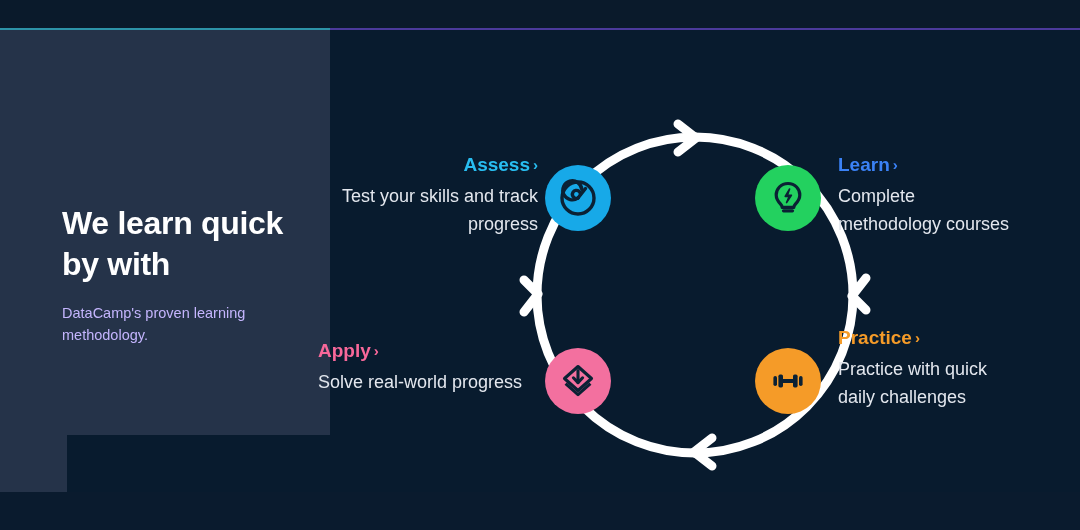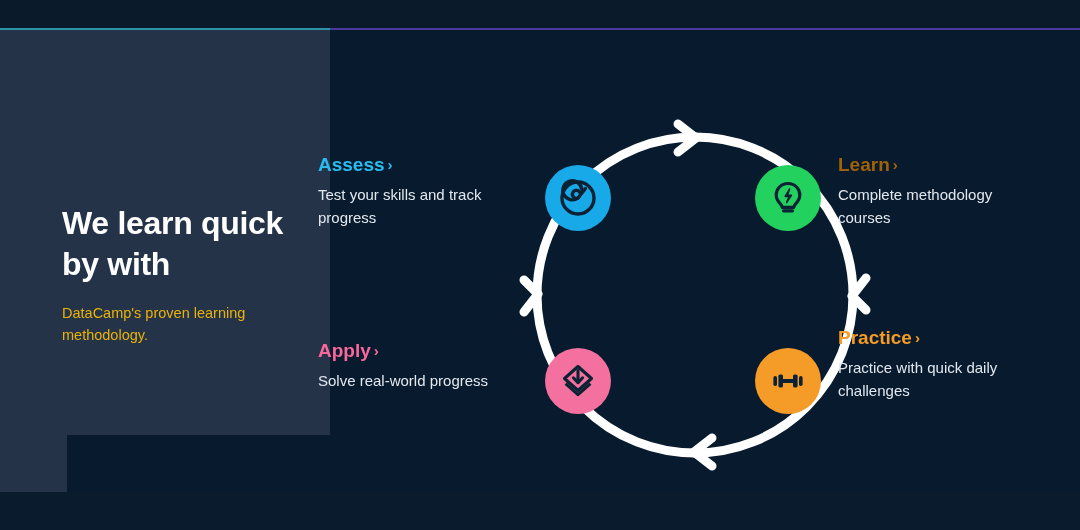--- a/index.html
+++ b/index.html
@@ -76,21 +76,21 @@
     font-size: 32px;
     font-weight: bold;
     line-height: 1.27;
     letter-spacing: -0.3px;
   }
   .subhead {
     position: absolute;
     left: 62px;
     top: 302px;
     width: 250px;
-    color: #eab308;
+    color: #c4b5fd;
     font-size: 14.5px;
     line-height: 1.55;
     font-weight: 500;
   }
   
   #cycle {
     position: absolute;
     left: 500px;
     top: 110px;
     width: 390px;
@@ -109,33 +109,33 @@
     white-space: nowrap;
   }
   .quad .title .chev {
     font-size: 15px;
     font-weight: bold;
     margin-left: 3px;
     position: relative;
     top: -1px;
   }
   .quad .desc {
-    font-size: 15px;
+    font-size: 18px;
     color: #e3e7ee;
     line-height: 1.55;
     font-weight: 500;
   }
 
-  #q-assess  { left: 318px;  top: 155px; width: 220px; }
+  #q-assess  { left: 318px;  top: 155px; width: 220px; text-align: right; }
   #q-learn   { left: 838px;  top: 155px; }
   #q-apply   { left: 318px;  top: 341px; width: 220px; text-align: left; }
   #q-practice{ left: 838px;  top: 328px; }
 
   .q-assess-t   { color: #28bdf0; }
-  .q-learn-t    { color: #a16207; }
+  .q-learn-t    { color: #3b82f6; }
   .q-apply-t    { color: #f8689a; }
   .q-practice-t { color: #f59b28; }
 
   .badge {
     position: absolute;
     width: 66px; height: 66px;
     border-radius: 50%;
     display: flex;
     align-items: center;
     justify-content: center;

